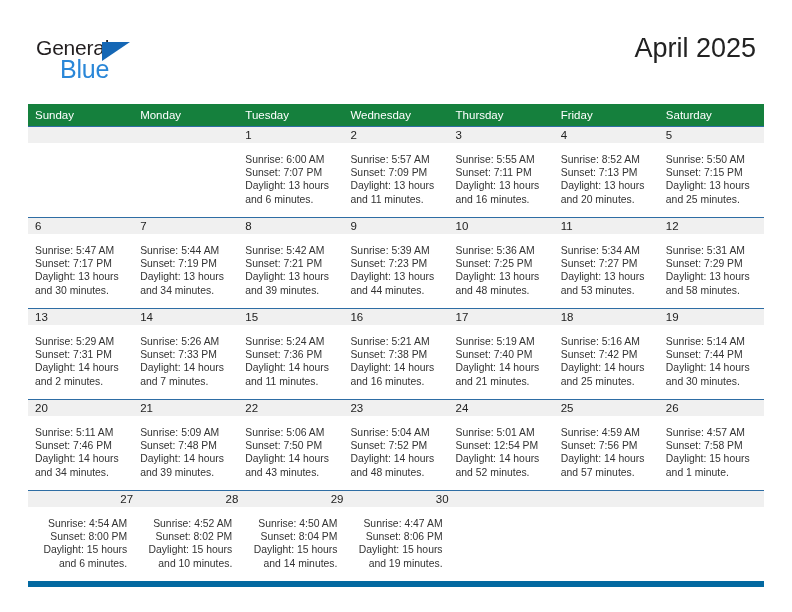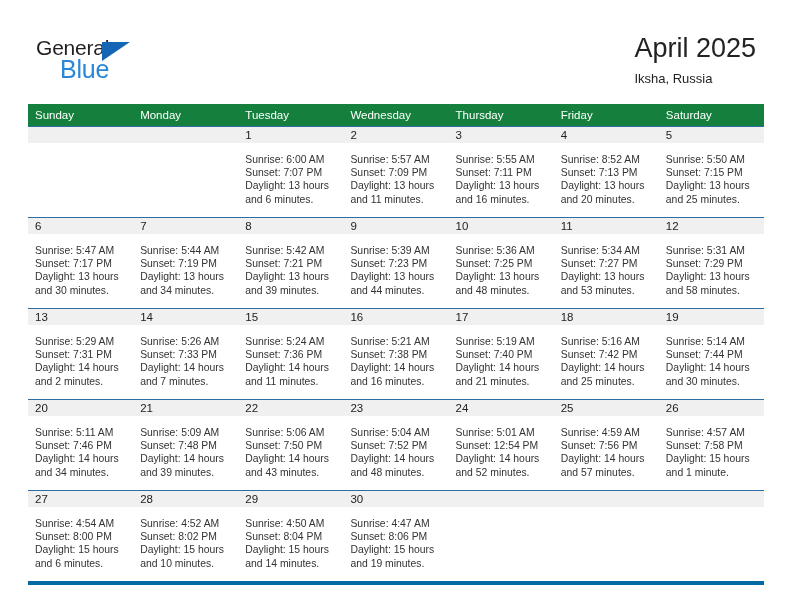--- a/index.html
+++ b/index.html
@@ -100,21 +100,21 @@
 
   tbody tr { height: 90px; }
 
   tbody td {
     vertical-align: top;
     padding: 0;
     border-top: 1px solid #2e6da4;
     background: #ffffff;
     position: relative;
   }
-  tbody tr:last-child td { border-bottom: 4px solid #0369a1; }
+  tbody tr:last-child td { border-bottom: 6px solid #0369a1; text-align: right; }
 
   .daybox {
     height: 90px;
     width: 100%;
     position: relative;
   }
   .daynum-band {
     height: 16px;
     background: #f0f0f0;
     padding: 1px 0 0 7px;
@@ -138,21 +138,20 @@
   <div class="header">
 
     <div class="logo">
       <span class="logo-general">General</span>
       <span class="logo-tri"></span>
       <span class="logo-blue">Blue</span>
     </div>
 
     <div class="title-block">
       <div class="cal-title">April 2025</div>
-      <div class="cal-sub">Iksha, Russia</div>
     </div>
 
   </div>
 
   <table class="calendar">
     <colgroup>
       <col>
         <col>
         <col>
         <col>

